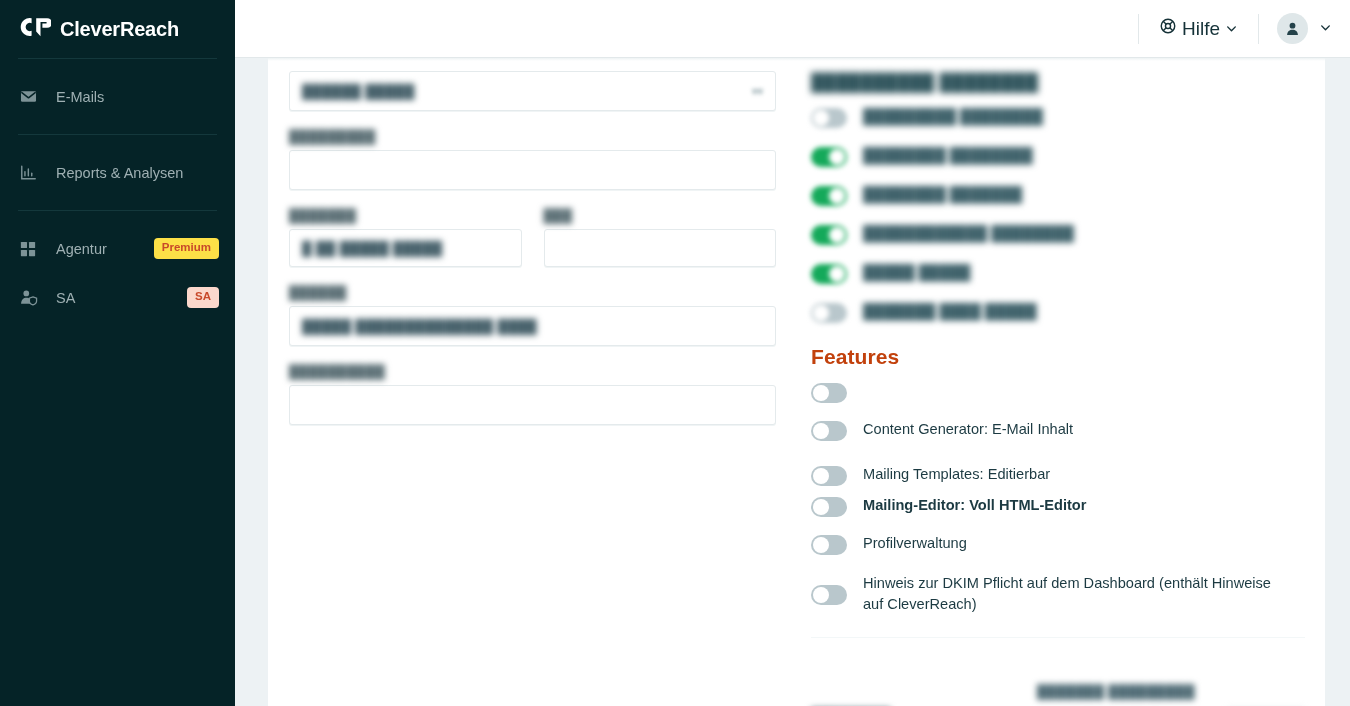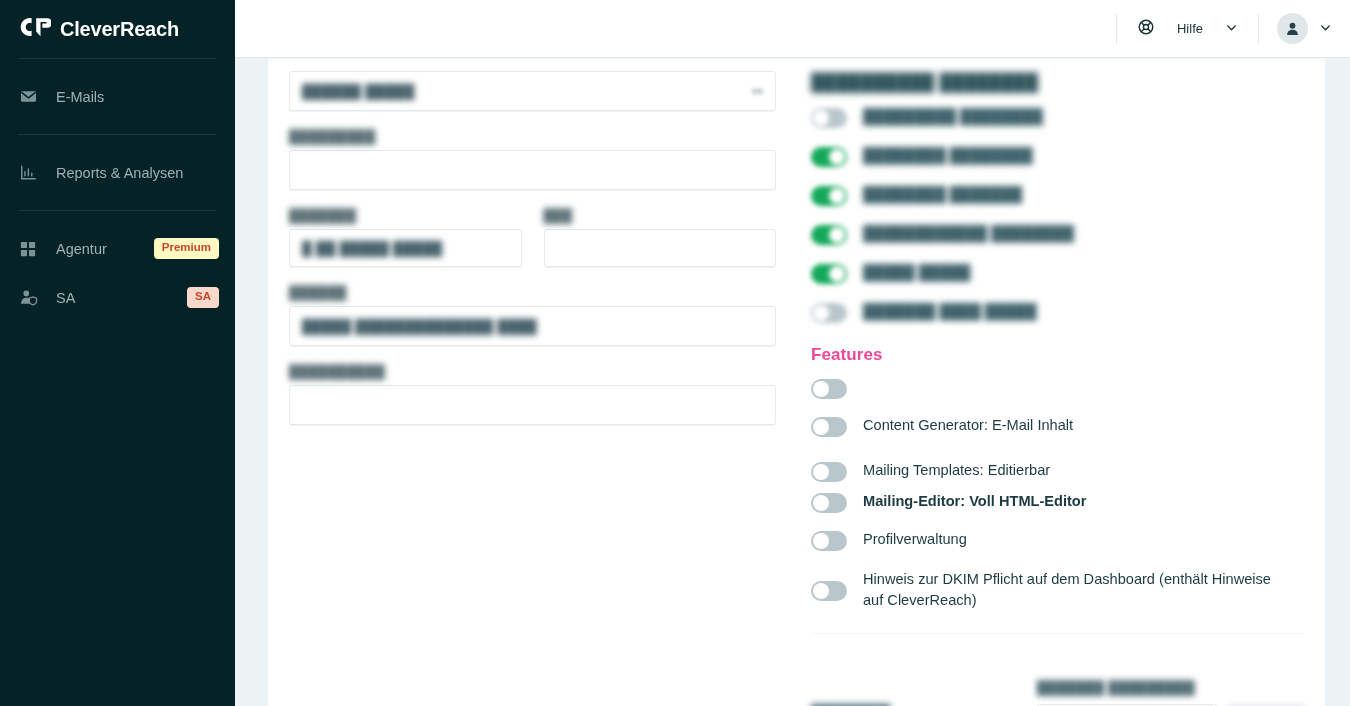--- a/index.html
+++ b/index.html
@@ -60,43 +60,43 @@
   .nav-spacer { flex: 1 1 auto; }
   .badge {
     font-size: 11.5px;
     font-weight: bold;
     border-radius: 4px;
     padding: 4px 8px 5px;
     line-height: 1;
     white-space: nowrap;
   }
   .badge-beta { background: #e3eaec; color: #1b3a3f; }
-  .badge-premium { background: #fef9c3; color: #c8492a; }
+  .badge-premium { background: #fde047; color: #c8492a; }
   .badge-sa { background: #fbd8cc; color: #c8492a; }
 
   
   .right {
     flex: 1 1 auto;
     height: 706px;
     position: relative;
     background: #edf2f4;
     display: flex; flex-direction: column;
   }
   .topbar {
     height: 58px; flex: 0 0 58px;
     background: #ffffff;
     border-bottom: 1px solid #e2e8ea;
     display: flex; align-items: center; justify-content: flex-end;
     padding-right: 22px;
     gap: 0;
   }
   .topbar-div { width: 1px; height: 30px; background: #e2e8ea; margin: 0 14px; }
   .help-btn {
-    display: flex; align-items: center; gap: 22px;
-    color: #153238; font-size: 13px; cursor: pointer;
+    display: flex; align-items: center; gap: 5px;
+    color: #153238; font-size: 19px; cursor: pointer;
     padding: 4px 6px;
   }
   .user-btn { display: flex; align-items: center; gap: 11px; cursor: pointer; padding: 3px 4px; }
   .avatar {
     width: 31px; height: 31px; border-radius: 50%;
     background: #dfe7e9;
     display: flex; align-items: center; justify-content: center;
     color: #2b4248;
   }
 
@@ -162,23 +162,23 @@
   
   .sec-head-blur {
     font-size: 17px;
     font-weight: bold;
     color: #32565e;
     filter: blur(3.6px);
     letter-spacing: .3px;
     margin-bottom: 14px;
   }
   .sec-head {
-    font-size: 17px;
+    font-size: 21px;
     font-weight: bold;
-    color: #ec4899;
+    color: #c2410c;
     margin-bottom: 13px;
     letter-spacing: .1px;
   }
   .toggle-row {
     display: flex; align-items: flex-start;
     gap: 16px;
     margin-bottom: 18px;
     cursor: pointer;
   }
   .toggle-row.blurred .tg-label { filter: blur(3.4px); }

